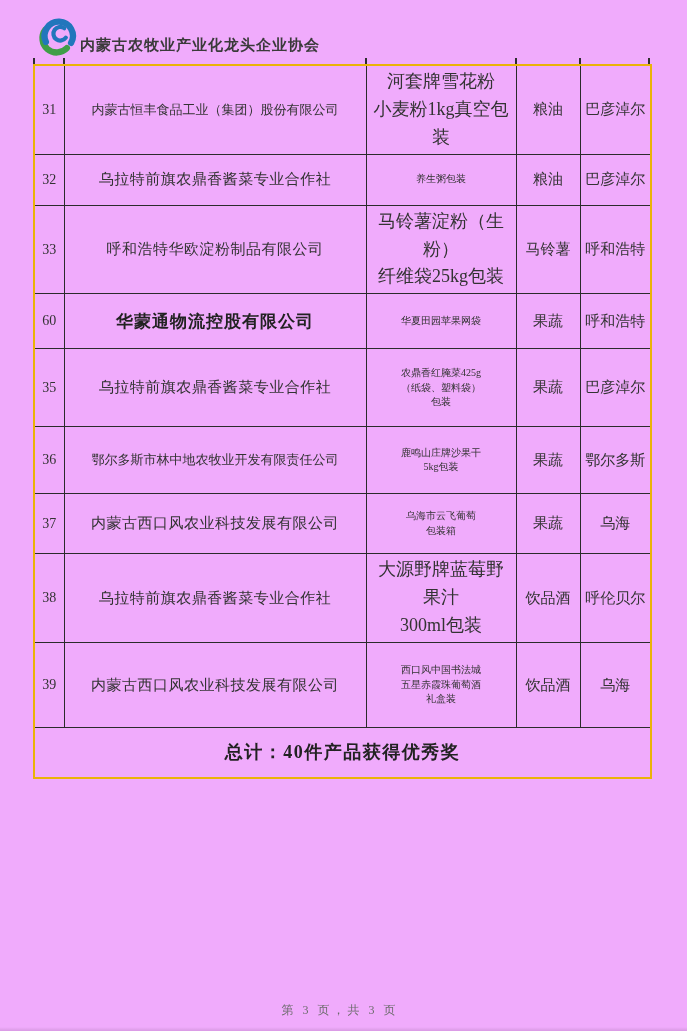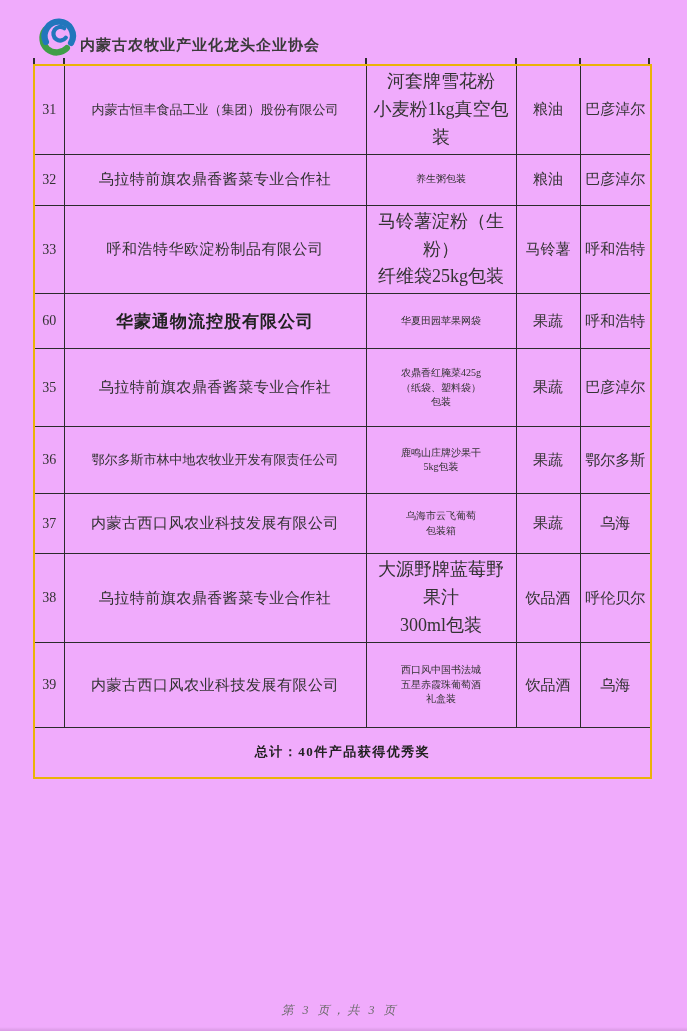--- a/index.html
+++ b/index.html
@@ -36,25 +36,25 @@
   .cell-company{font-size:15px;letter-spacing:0.5px;}
   .cell-company.small{font-size:13px;letter-spacing:0;margin-top:48px;}
   .cell-company.bold{font-weight:bold;font-size:17px;letter-spacing:1px;color:#222;}
   .cell-product{font-size:10px;line-height:1.45;}
   .cell-product.small{font-size:18px;line-height:1.55;}
   .product-line{display:block;}
   .cell-category{font-size:15px;}
   .cell-city{font-size:15px;}
   tr.total-row{height:50px;}
   tr.total-row td{
-    font-weight:bold;font-size:13px;letter-spacing:1.5px;color:#222;
+    font-weight:bold;font-size:18px;letter-spacing:1.5px;color:#222;
   }
   .footer{
     position:absolute;left:0;right:7px;bottom:12px;
-    text-align:center;font-size:12px;color:#6b6b6b;letter-spacing:3px;font-style:italic;
+    text-align:center;font-size:12px;color:#6b6b6b;letter-spacing:3px;
   }
   .scan-edge{
     position:absolute;left:0;right:0;bottom:0;height:4px;
     background:linear-gradient(to bottom,rgba(0,0,0,0),rgba(0,0,0,0.10));
   }
 </style>
 </head>
 <body>
 
 <div class="page">

